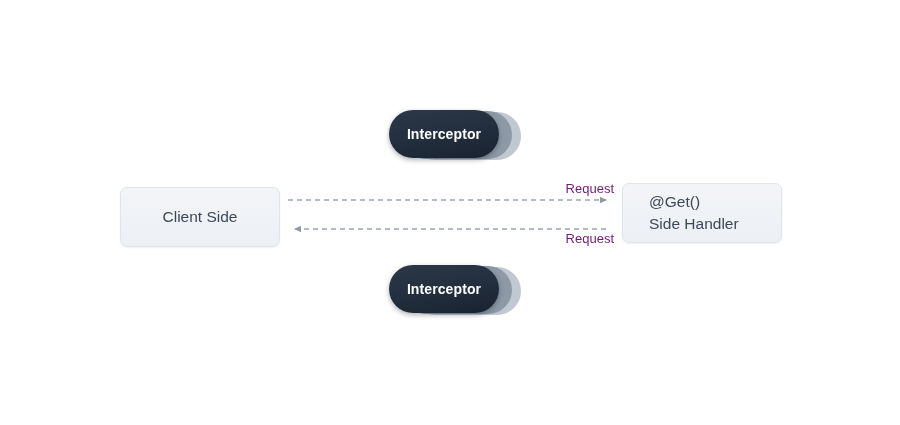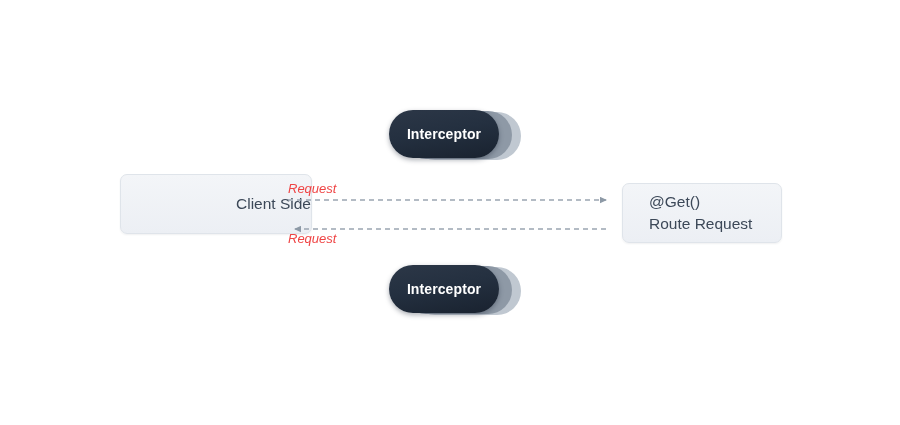--- a/index.html
+++ b/index.html
@@ -41,24 +41,23 @@
     text-align: center;
   }
   .node-box.lefted {
     align-items: flex-start;
     text-align: center;
     padding-left: 26px;
   }
 
   #client-box {
     left: 120px;
-    top: 174px;
-    width: 192px;
+    top: 187px;
+    width: 160px;
     height: 60px;
-    align-items: flex-end;
   }
   #handler-box {
     left: 622px;
     top: 183px;
     width: 160px;
     height: 60px;
   }
 
   
   .pill-stack {
@@ -114,41 +113,40 @@
     height: 16px;
     overflow: visible;
   }
   #arrow-request-svg  { top: 192px; }
   #arrow-response-svg { top: 221px; }
 
   .flow-label {
     position: absolute;
     width: 326px;
     left: 288px;
-    text-align: left;
+    text-align: right;
     font-size: 13px;
-    font-style: italic;
-    color: #ef4444;
+    color: #701a75;
     white-space: nowrap;
   }
   #label-request  { top: 181px; }
   #label-response { top: 231px; }
 </style>
 </head>
 <body>
 
 <div id="canvas">
 
   <div class="node-box centered" id="client-box">
     <span>Client Side</span>
   </div>
 
   <div class="node-box lefted" id="handler-box">
     <span>@Get()</span>
-    <span>Route Request</span>
+    <span>Side Handler</span>
   </div>
 
   <div class="pill-stack" id="pill-top">
     <div class="pill-layer back2"></div>
     <div class="pill-layer back1"></div>
     <div class="pill-front">
       <span class="pill-label">Interceptor</span>
     </div>
   </div>
 

